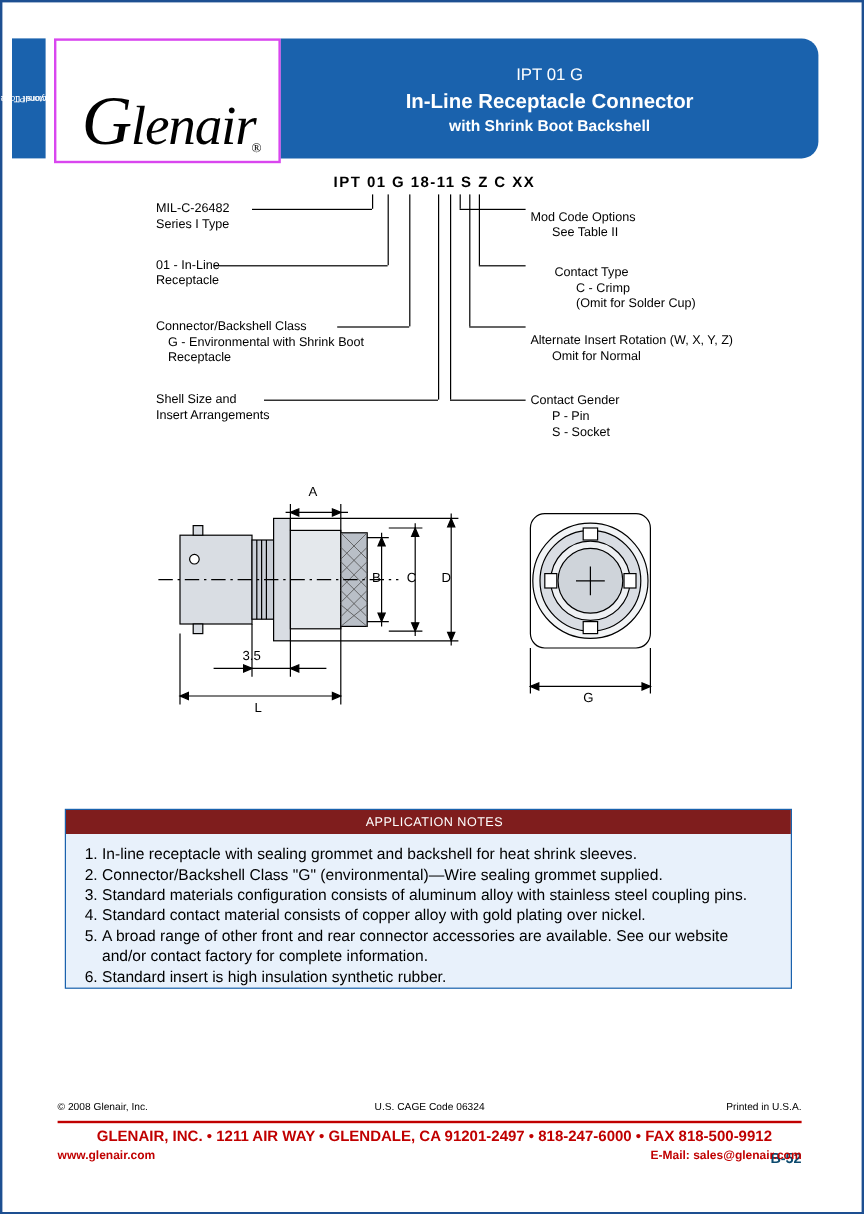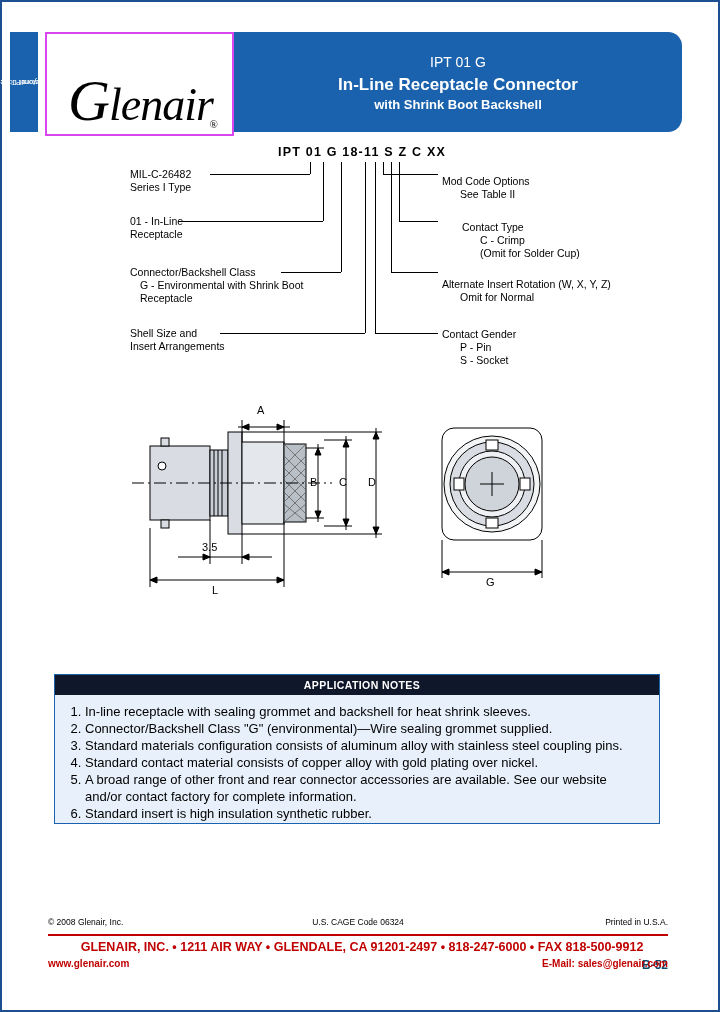--- a/index.html
+++ b/index.html
@@ -76,22 +76,22 @@
   
   .drawing{position:absolute;left:0;top:380px;width:720px;height:250px;}
   .dimtxt{position:absolute;font-size:11px;}
 
   
   .notes{
     position:absolute;left:52px;top:672px;width:604px;height:148px;
     border:1px solid #1a62ad;background:#e8f1fb;
   }
   .notes-hd{
-    background:#0f172a;color:#fff;text-align:center;
-    font-size:10.5px;font-weight:bold;letter-spacing:.4px;
+    background:#7f1d1d;color:#fff;text-align:center;
+    font-size:10.5px;font-weight:normal;letter-spacing:.4px;
     padding:4px 0 4px 10px;
   }
   .notes ol{margin:8px 0 0 0;padding:0 14px 0 30px;}
   .notes li{font-size:13px;line-height:17px;}
 
   
   .footline{
     position:absolute;left:46px;top:915px;width:620px;
     font-size:8.5px;color:#000;
   }

